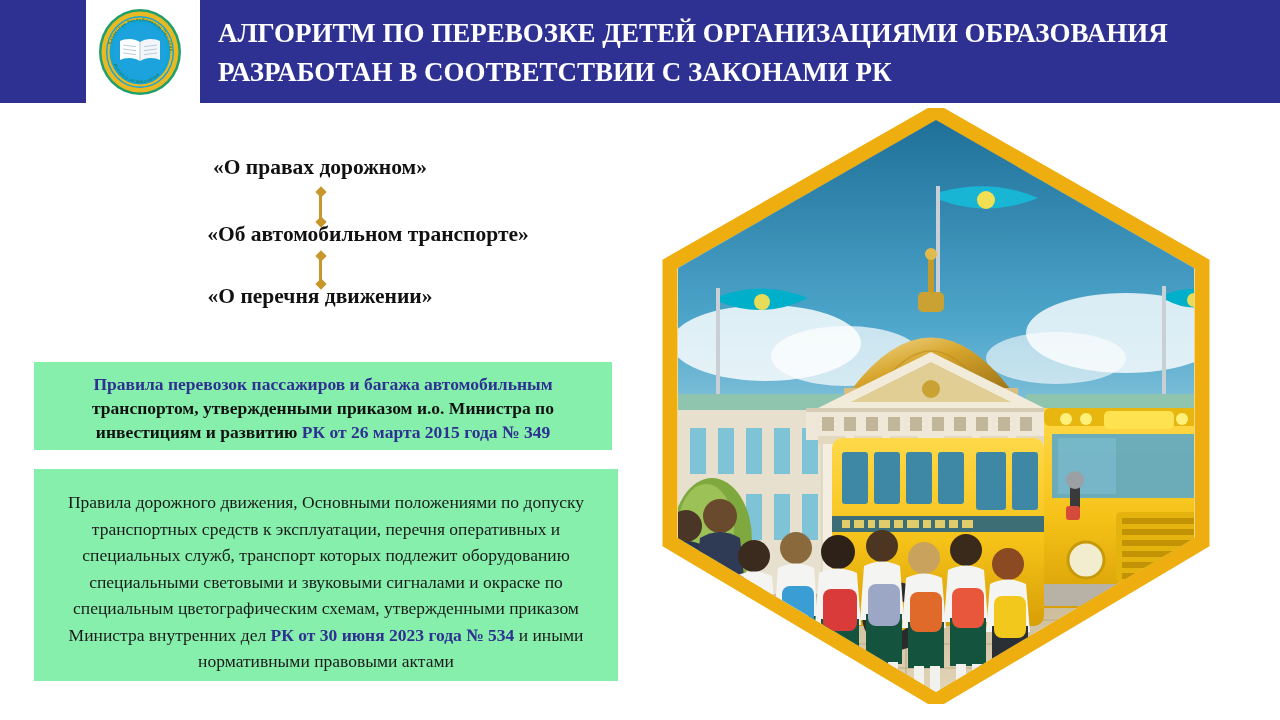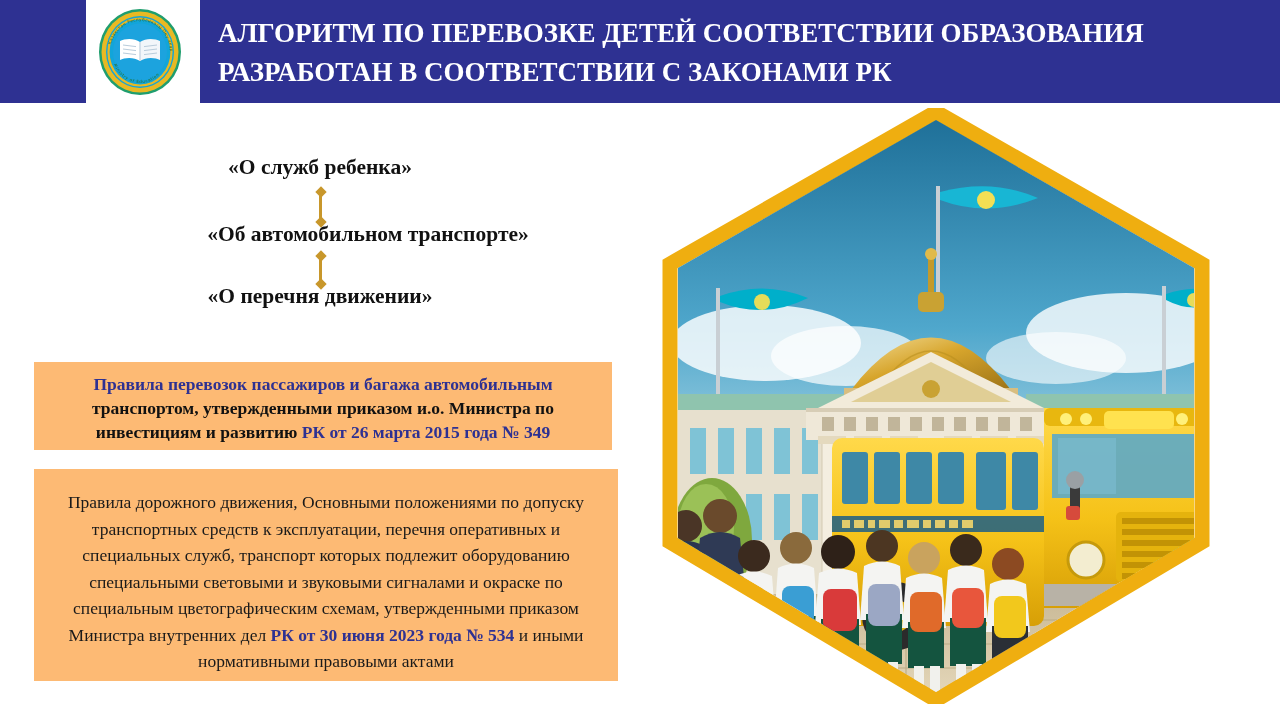--- a/index.html
+++ b/index.html
@@ -78,21 +78,21 @@
     width: 8px; height: 8px;
     background: #C8972B;
     transform: rotate(45deg);
   }
   .connector .diamond.top { top: -4px; }
   .connector .diamond.bottom { bottom: -4px; }
 
   
   .gray-box {
     position: absolute;
-    background: #fdba74;
+    background: #86efac;
     box-sizing: border-box;
     text-align: center;
   }
   #rules-box-1 {
     left: 34px; top: 362px;
     width: 578px; height: 88px;
     padding: 10px 14px 0 14px;
   }
   #rules-box-1 .body {
     font-size: 17.5px;
@@ -125,21 +125,21 @@
     width: 600px; height: 596px;
   }
 </style>
 </head>
 <body>
 
 <div id="header-band-left"></div>
 <div id="header-band-main"></div>
 
 <div id="header-title">
-  <span class="line">АЛГОРИТМ ПО ПЕРЕВОЗКЕ ДЕТЕЙ СООТВЕТСТВИИ ОБРАЗОВАНИЯ</span>
+  <span class="line">АЛГОРИТМ ПО ПЕРЕВОЗКЕ ДЕТЕЙ ОРГАНИЗАЦИЯМИ ОБРАЗОВАНИЯ</span>
   <span class="line">РАЗРАБОТАН В СООТВЕТСТВИИ С ЗАКОНАМИ РК</span>
 </div>
 
 <div id="ministry-logo">
   <svg viewBox="0 0 88 88" width="88" height="88" aria-hidden="true">
     <ellipse cx="44" cy="44" rx="41" ry="43" fill="#1F9E6E"></ellipse>
     <ellipse cx="44" cy="44" rx="38.5" ry="40.5" fill="#E8B923"></ellipse>
     <ellipse cx="44" cy="44" rx="34" ry="36" fill="#12A5D9"></ellipse>
     <ellipse cx="44" cy="44" rx="31.5" ry="33.5" fill="none" stroke="#E8B923" stroke-width="2.2"></ellipse>
     <ellipse cx="44" cy="44" rx="27" ry="28.5" fill="#1CA3DE"></ellipse>
@@ -154,21 +154,21 @@
     <path id="arcBot" d="M16 46 A28 29 0 0 0 72 46" fill="none"></path>
     <text font-size="4.1" fill="#2d6b2d" font-family="DejaVu Sans, sans-serif" letter-spacing="0.4">
       <textPath href="#arcTop" startOffset="8%">Қазақстан Республикасы Оқу-ағарту министрлігі</textPath>
     </text>
     <text font-size="4.1" fill="#2d6b2d" font-family="DejaVu Sans, sans-serif" letter-spacing="0.6">
       <textPath href="#arcBot" startOffset="12%">Ministry of Education</textPath>
     </text>
   </svg>
 </div>
 
-<div class="law-item" id="law-0">«О служб ребенка»</div>
+<div class="law-item" id="law-0">«О правах дорожном»</div>
 <div class="connector" id="connector-0">
   <span class="diamond top"></span>
   <span class="diamond bottom"></span>
 </div>
 <div class="law-item" id="law-1">«Об автомобильном транспорте»</div>
 <div class="connector" id="connector-1">
   <span class="diamond top"></span>
   <span class="diamond bottom"></span>
 </div>
 <div class="law-item" id="law-2">«О перечня движении»</div>

